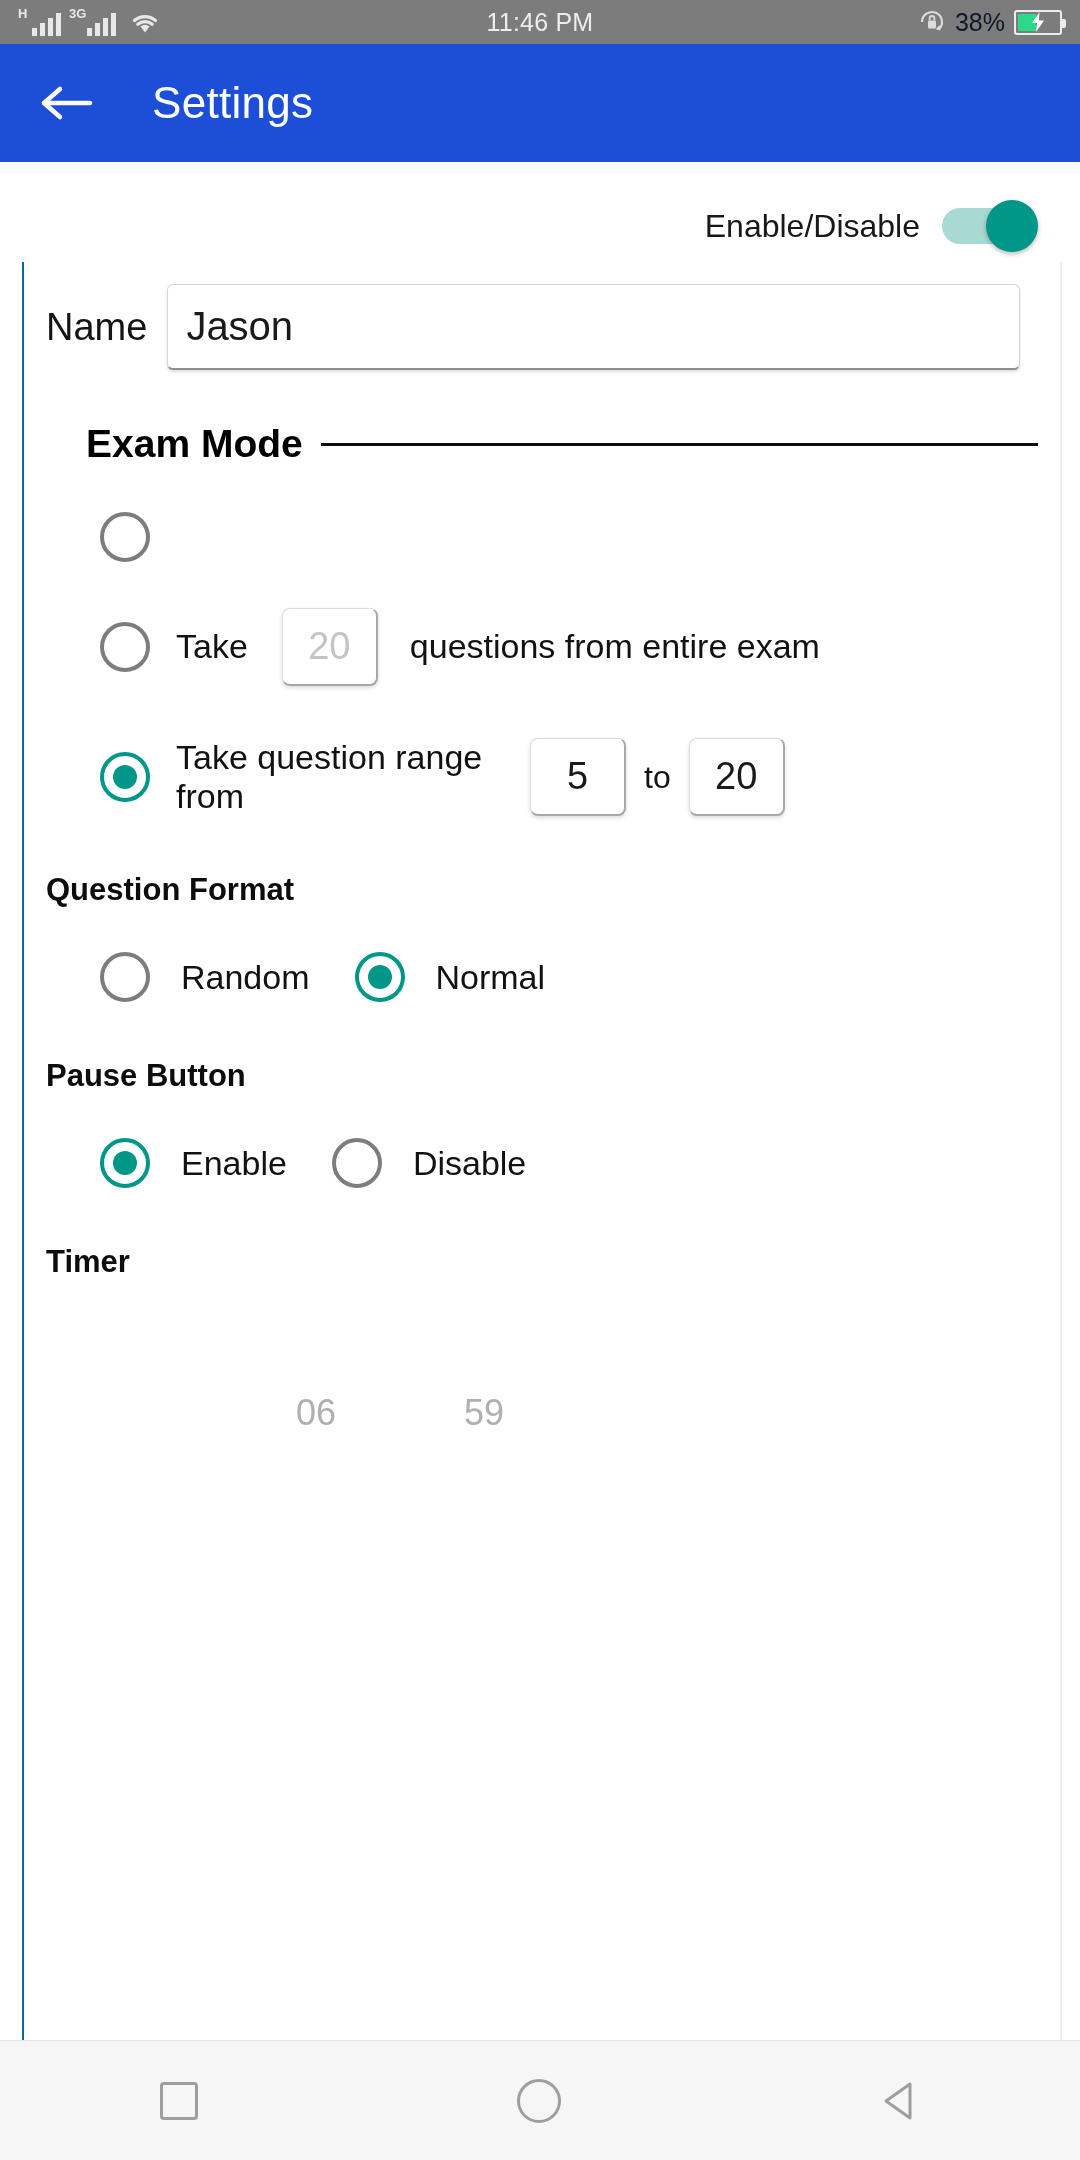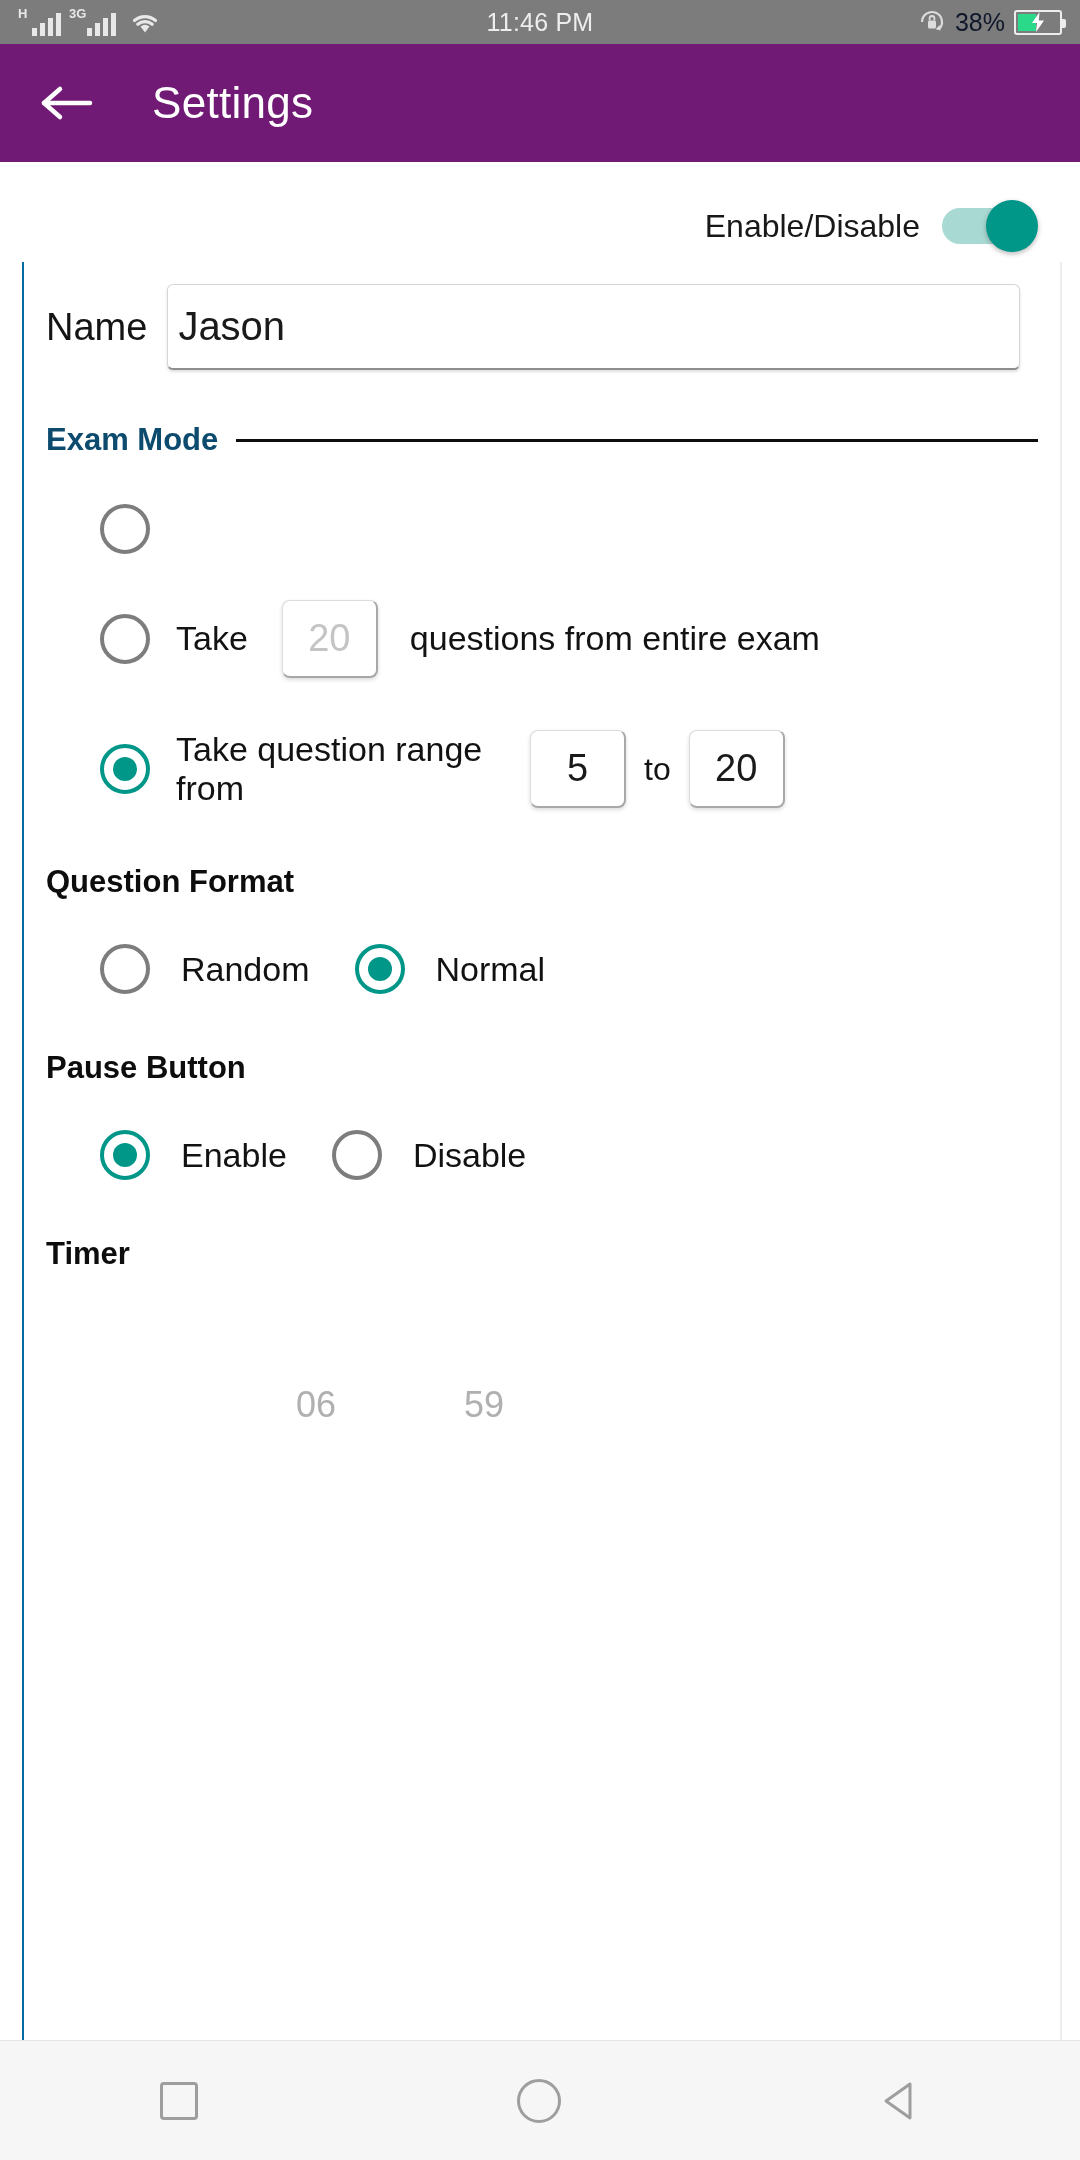--- a/index.html
+++ b/index.html
@@ -104,21 +104,21 @@
     left: 50%;
     top: 50%;
     transform: translate(-50%, -50%);
     width: 16px; height: 20px;
   }
 
   
   .app-bar {
     height: 118px;
     flex: 0 0 118px;
-    background: #701a75;
+    background: #1d4ed8;
     display: flex;
     align-items: center;
     padding-left: 38px;
   }
   .back-arrow { width: 56px; height: 42px; flex: 0 0 auto; }
   .app-title {
     color: #ffffff;
     font-size: 44px;
     margin-left: 58px;
     font-weight: normal;
@@ -186,36 +186,37 @@
   .name-label { font-size: 38px; color: #141414; white-space: nowrap; }
   .name-input {
     flex: 1 1 auto;
     height: 86px;
     border: 1px solid #d6d6d6;
     border-bottom: 2px solid #8e8e8e;
     border-radius: 6px;
     box-shadow: 0 2px 3px rgba(0,0,0,0.13);
     display: flex;
     align-items: center;
-    padding-left: 10px;
+    padding-left: 18px;
     font-size: 40px;
     color: #1a1a1a;
     background: #fff;
   }
 
   .fieldset {
     margin: 52px 22px 0 22px;
     position: relative;
   }
   .legend-row { display: flex; align-items: center; gap: 18px; }
   .legend {
-    font-size: 31px;
+    font-size: 39px;
     font-weight: bold;
-    color: #0c4a6e;
+    color: #000000;
     white-space: nowrap;
+    margin-left: 40px;
   }
   .legend-rule {
     flex: 1 1 auto;
     height: 3px;
     background: #0d0d0d;
   }
 
   .opt-row {
     display: flex;
     align-items: center;

